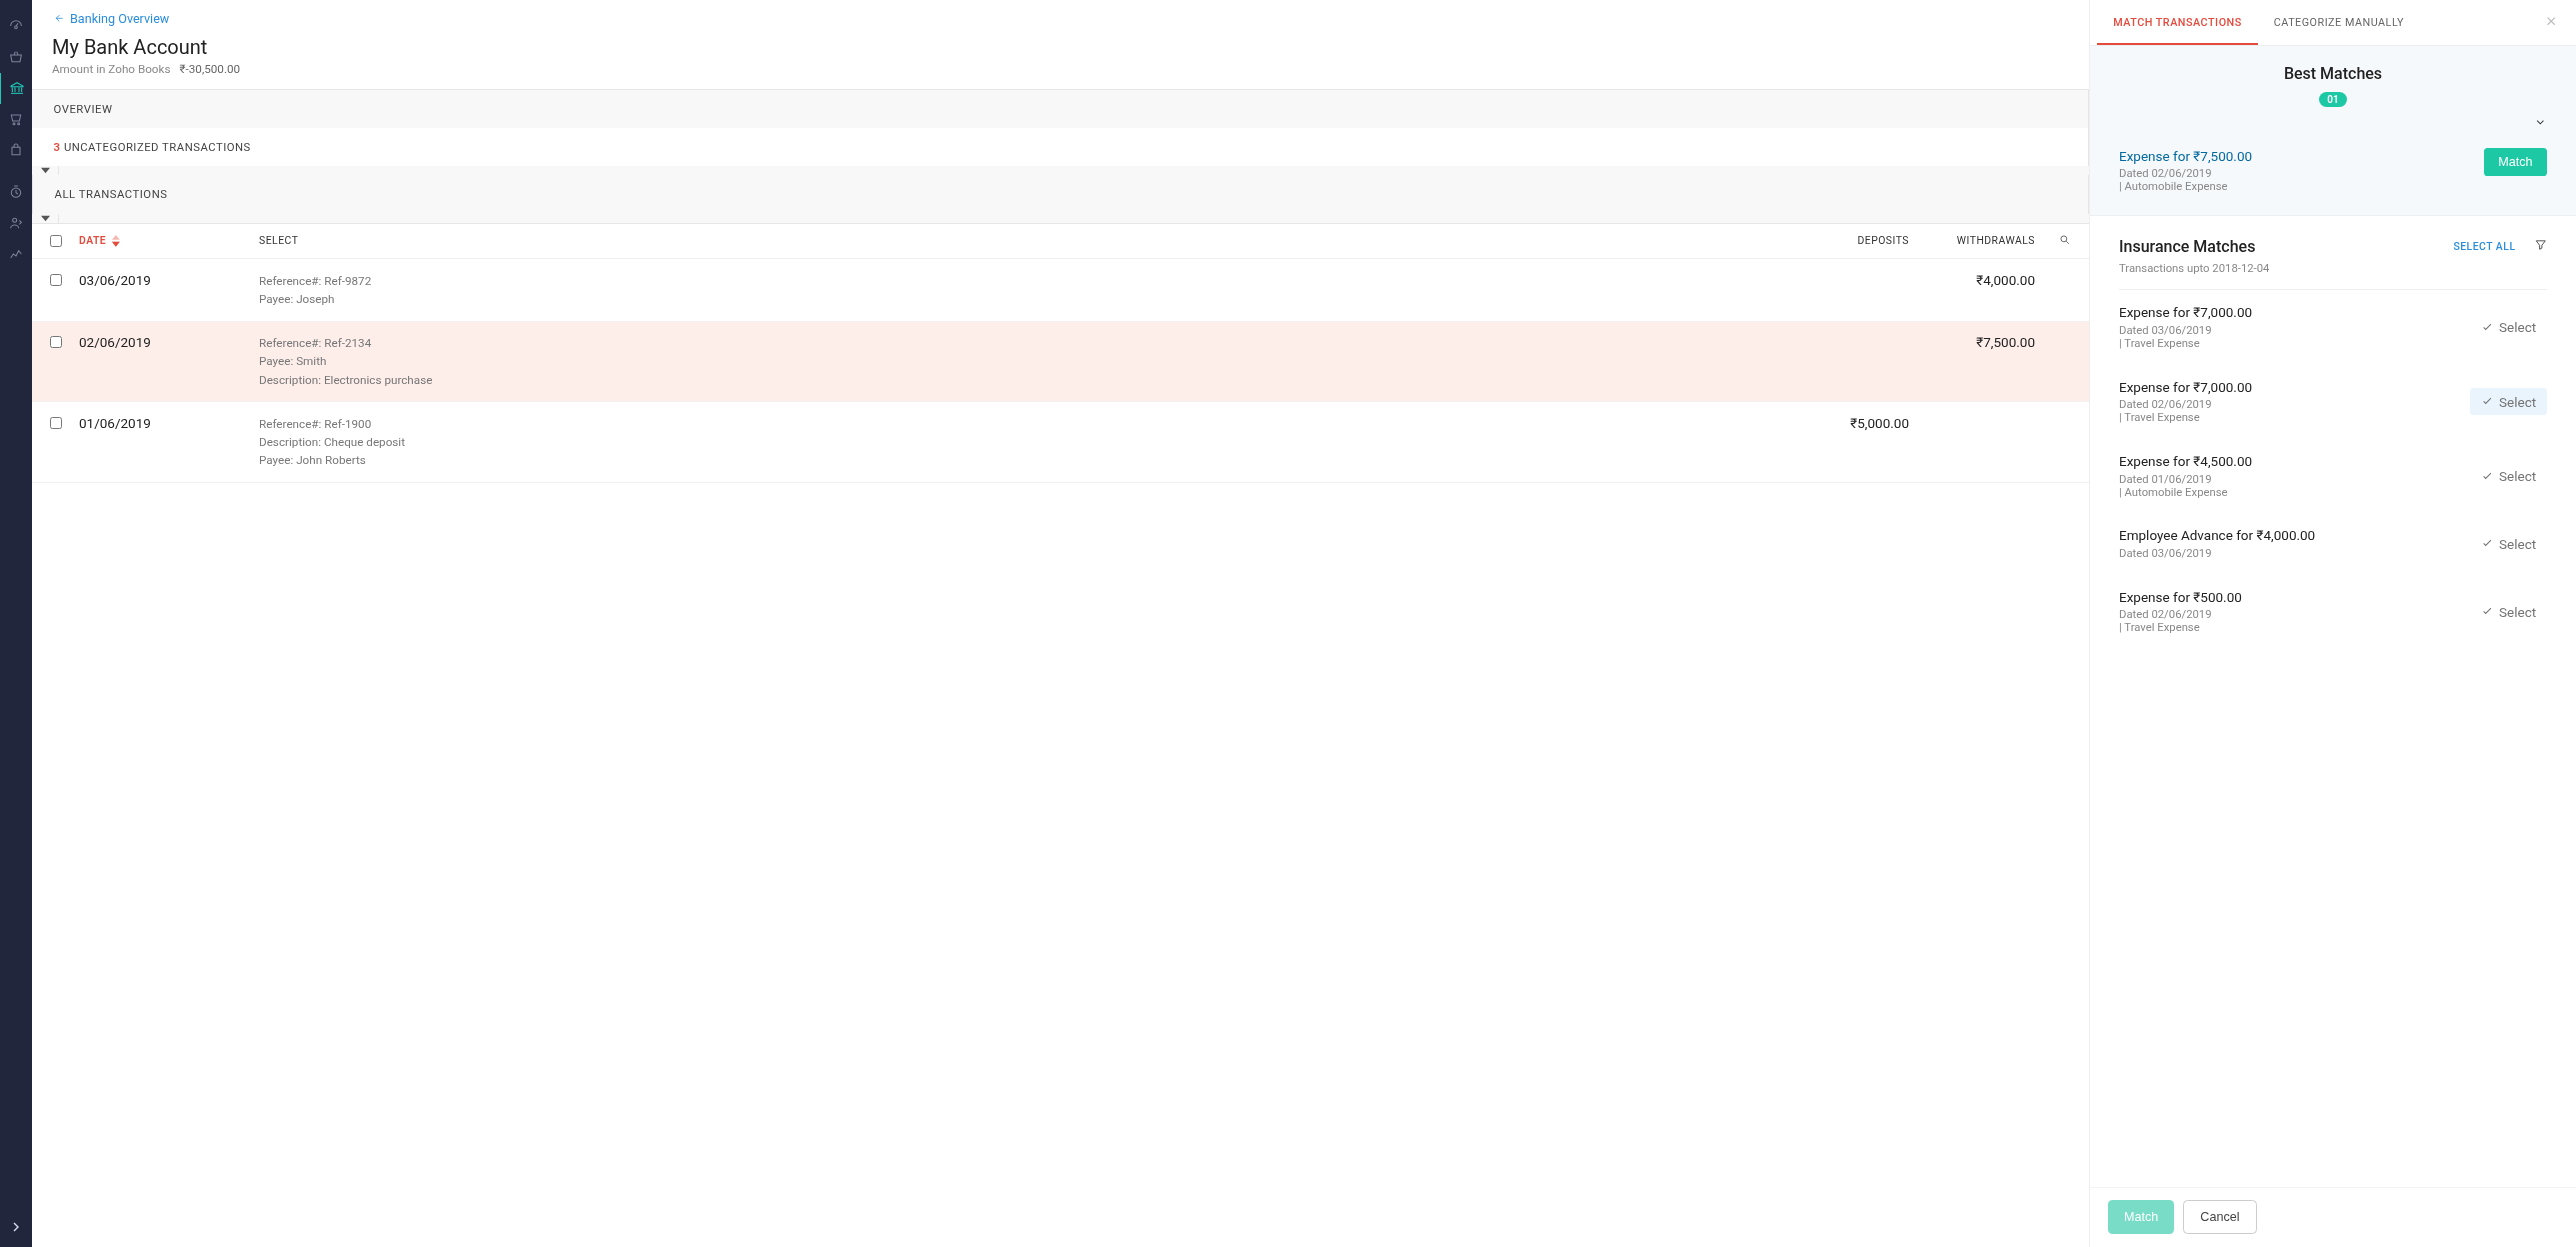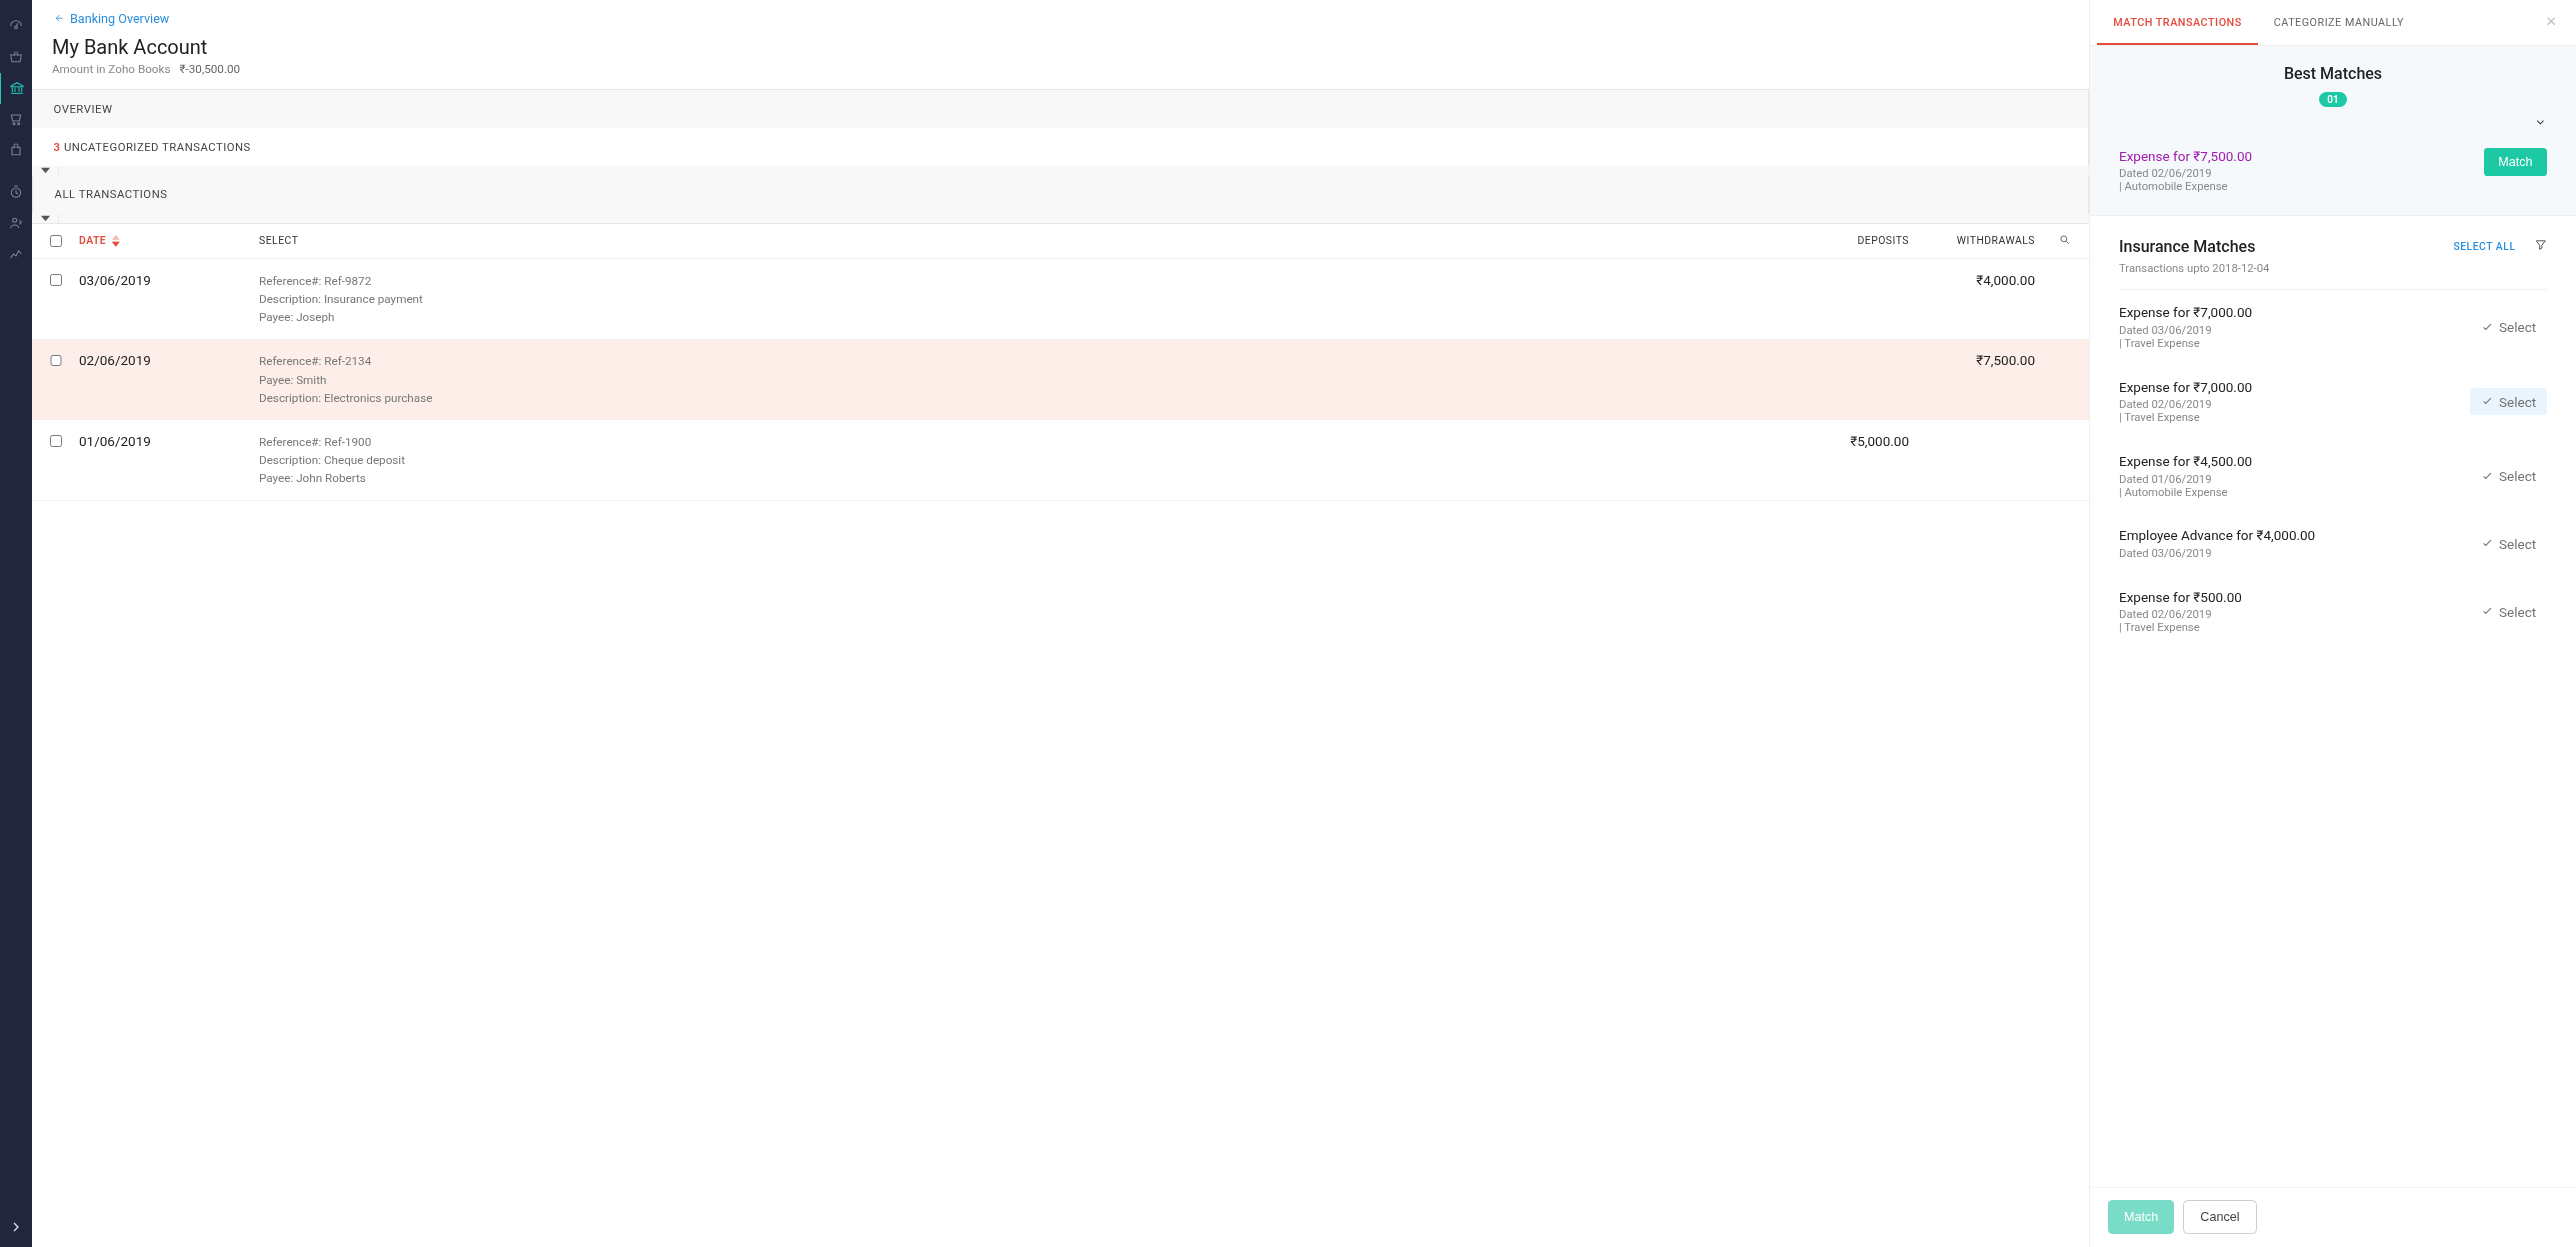--- a/index.html
+++ b/index.html
@@ -85,21 +85,21 @@
 
 .panel-body { flex:1; overflow:auto; }
 .section-bm { background:#f6f9fc; border-bottom:0.9px solid #eee; padding:18px 29px 5.4px;}
 .bm-head { display:flex; align-items:center; gap:9px; margin-bottom:16px;flex-direction:column;}
 .bm-title { font-size:16px; color:#222; font-weight:500;}
 .bm-badge { background:#1dc9a4; color:#fff; font-size:10px; padding:1.8px 8px; border-radius:9px; font-weight:600;}
 .bm-caret { margin-left:auto; color:#333;}
 .bm-caret svg{width:12.6px;height:12.6px;}
 
 .bm-item { display:flex; justify-content:space-between; align-items:flex-start; padding-bottom:16px;}
-.bm-info .line1 { font-size:13.5px; color:#a21caf; margin-bottom:3.6px;}
+.bm-info .line1 { font-size:13.5px; color:#0369a1; margin-bottom:3.6px;}
 .bm-info .line2, .bm-info .line3 { font-size:11.3px; color:#888;}
 .match-btn {
   background:#1dc9a4; color:#fff; border:0; padding:7.2px 14.4px; font-size:12.6px; border-radius:3.6px;
 }
 
 .section-pm { padding:21.6px 29px 9px;}
 .pm-head { display:flex; align-items:center;}
 .pm-title { font-size:16px; color:#222; font-weight:500;}
 .pm-head-right { margin-left:auto; display:flex; align-items:center; gap:18px;}
 .select-all { color:#2b8edc; font-size:10.4px; letter-spacing:0.5px; font-weight:500;}
@@ -236,21 +236,20 @@
                 <circle cx="10" cy="10" r="6"></circle>
                 <path d="M20 20l-5-5"></path>
               </svg></div>
         </div>
         <div id="tx-rows">
             <div class="trow">
               <div class="c-check"><input type="checkbox" style=""></div>
               <div class="c-date">03/06/2019</div>
               <div class="c-details">
                 <div>Reference#: Ref-9872</div>
-                <div>Description: Insurance payment</div>
                 <div>Payee: Joseph</div>
               </div>
               <div class="c-dep"></div>
               <div class="c-wd">₹4,000.00</div>
               <div class="c-spacer"></div>
             </div>
             <div class="trow selected">
               <div class="c-check"><input type="checkbox" style=""></div>
               <div class="c-date">02/06/2019</div>
               <div class="c-details">

